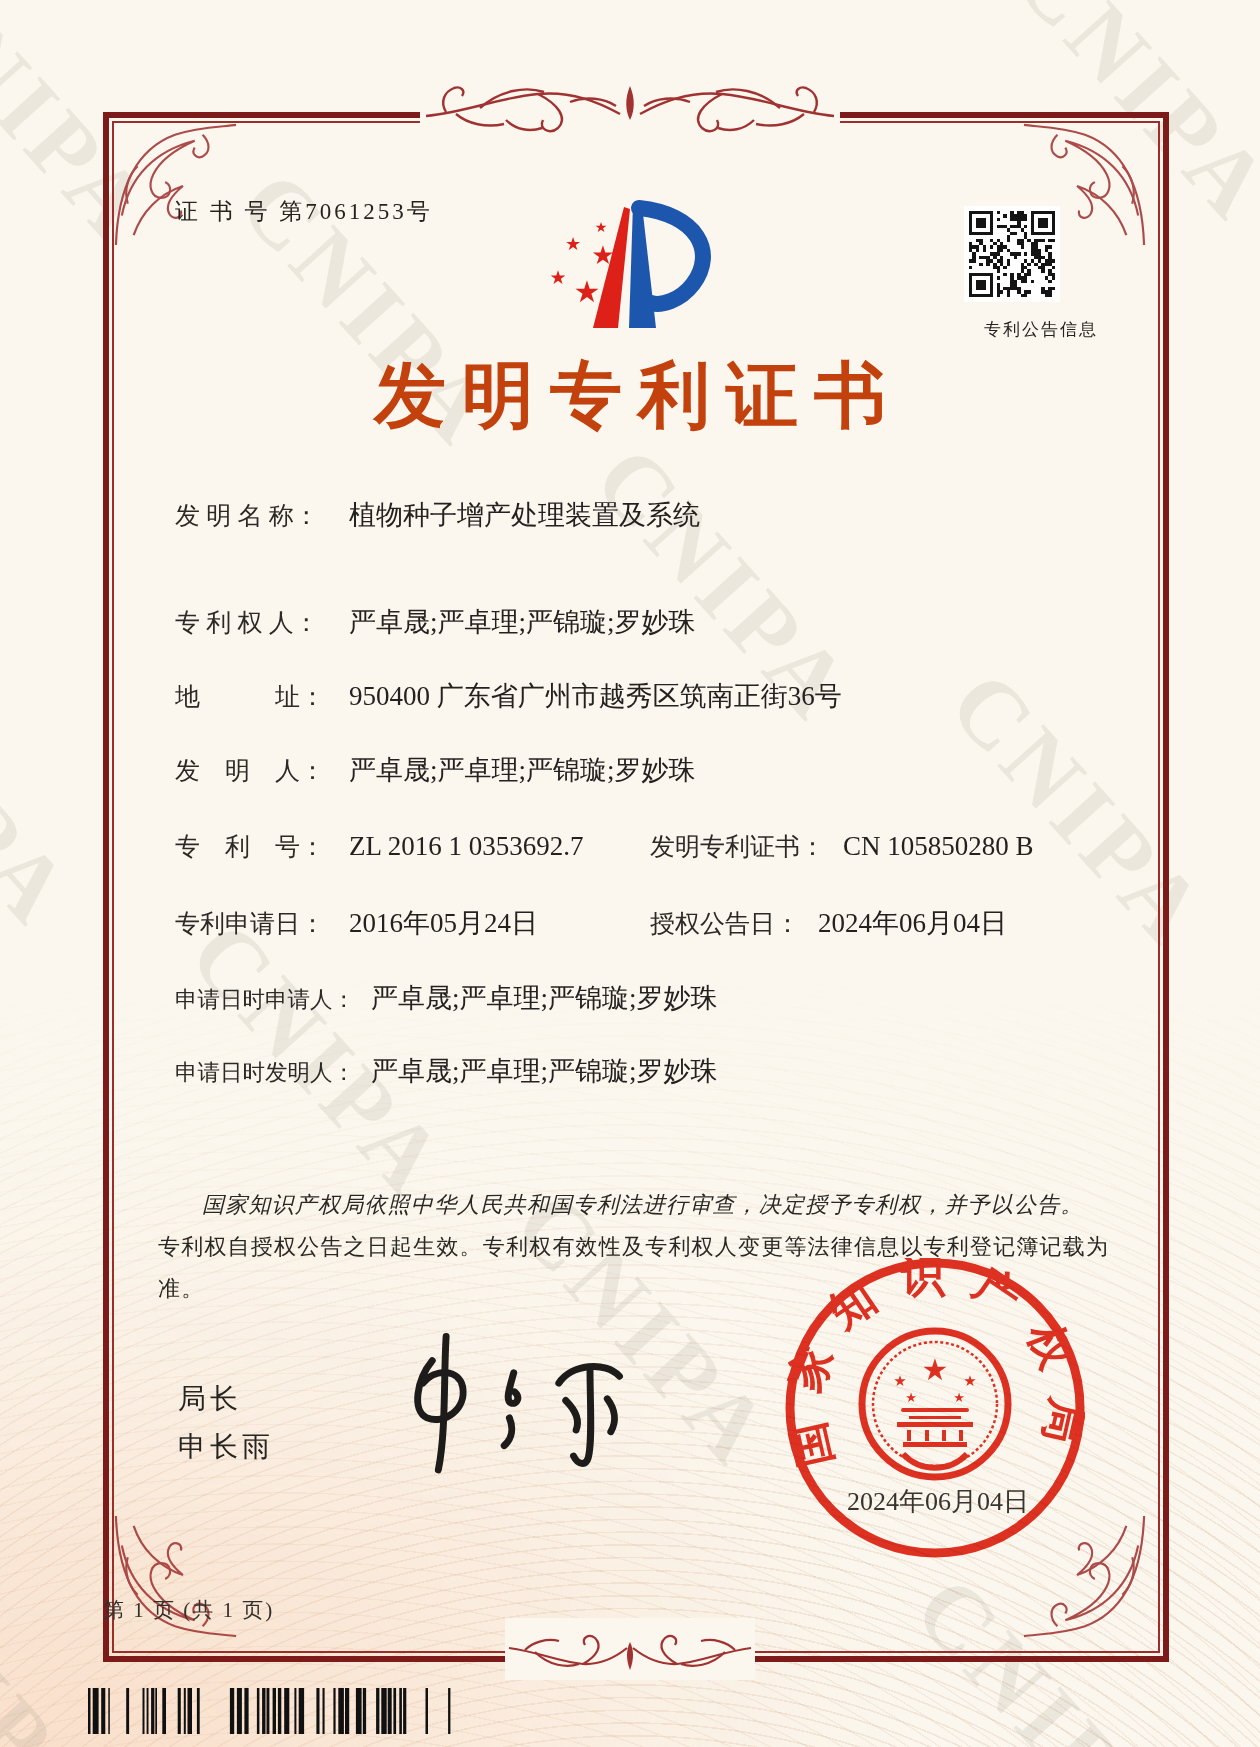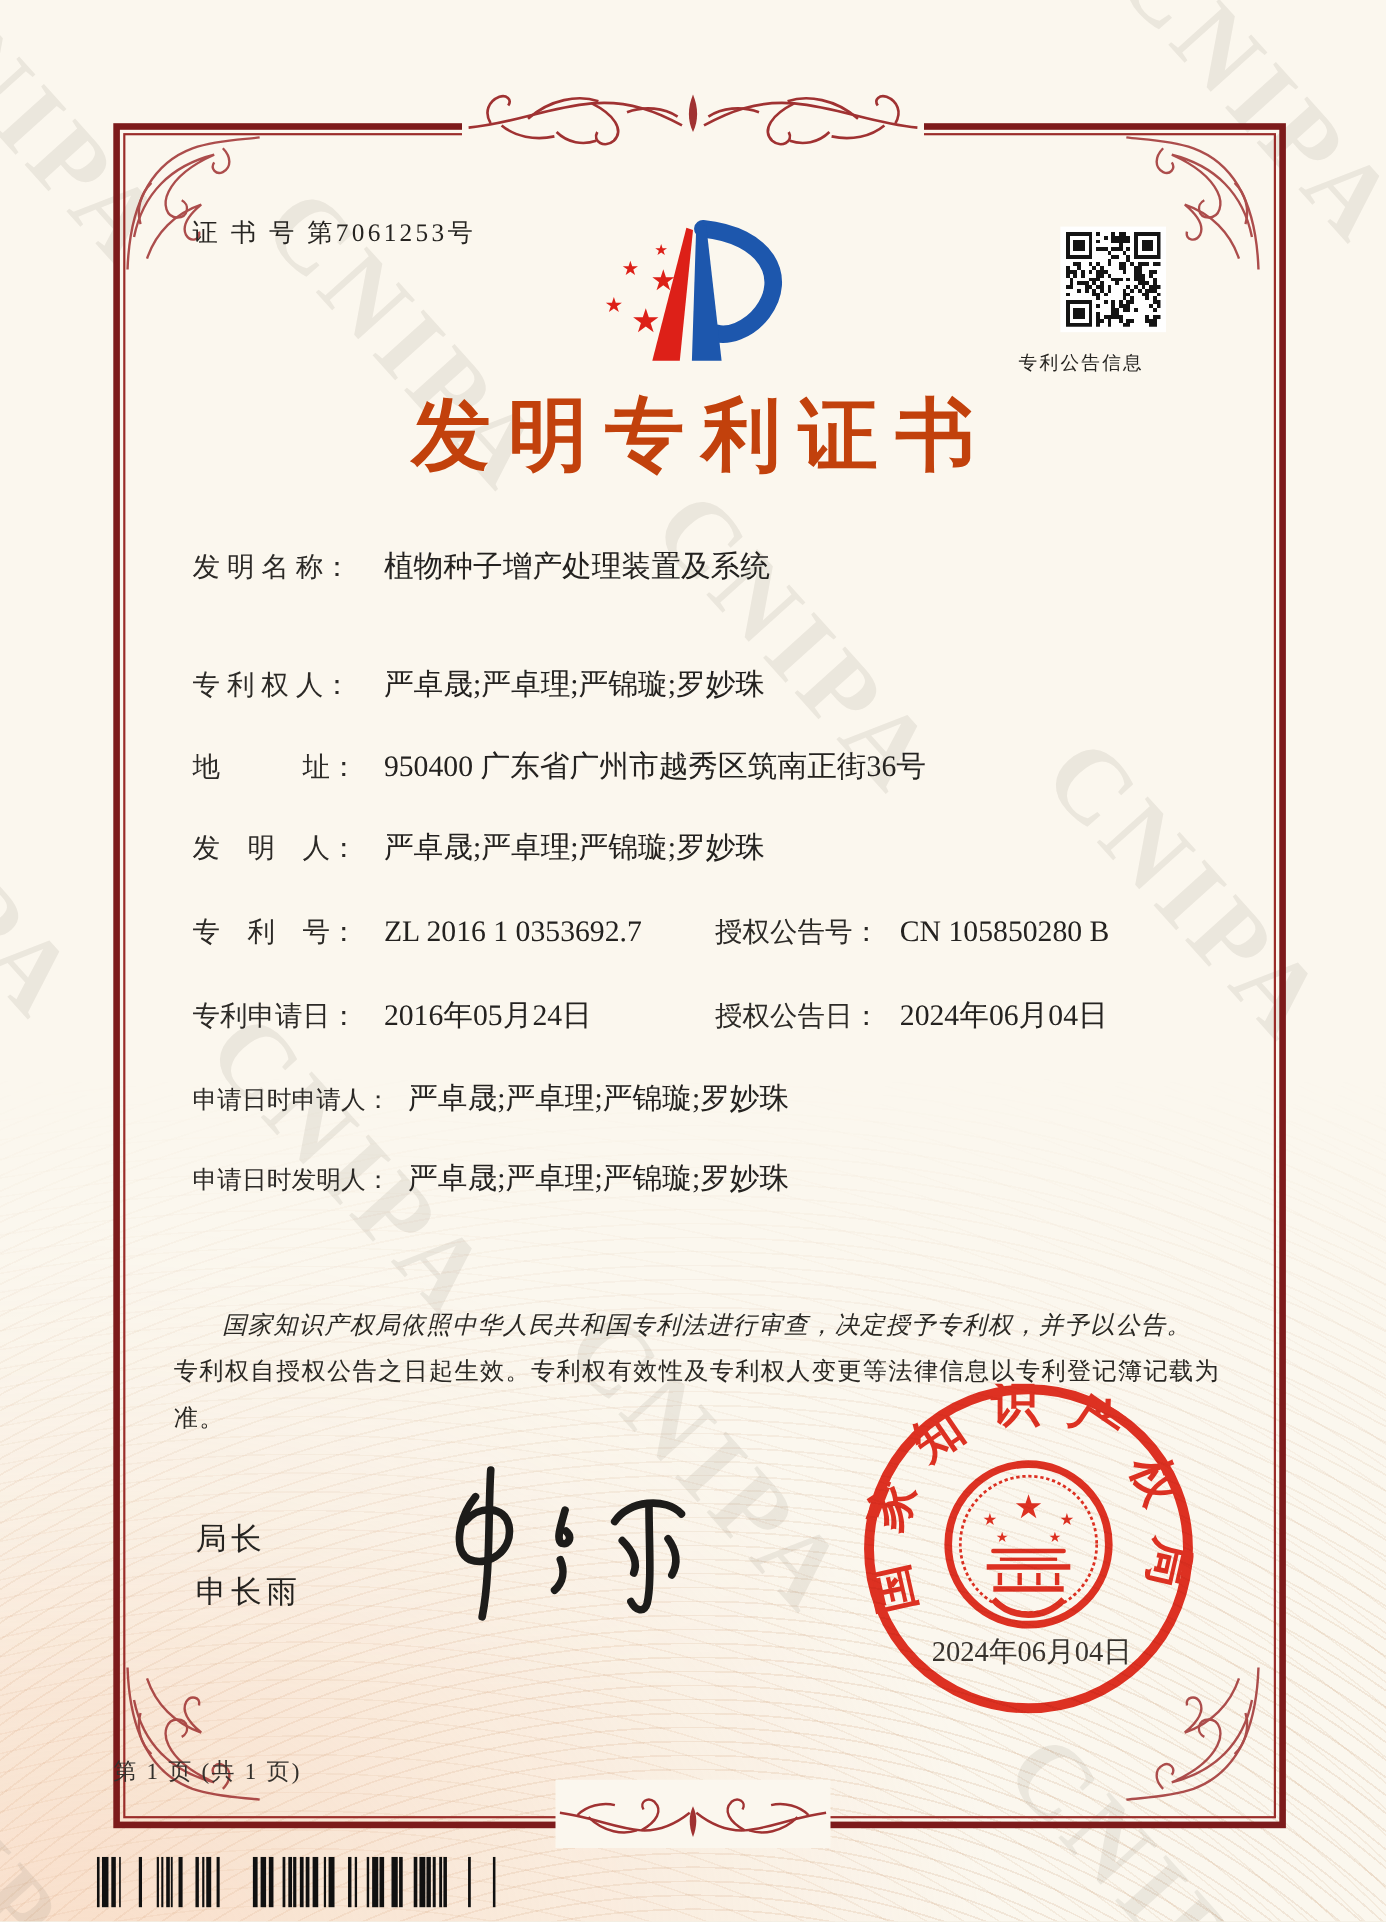--- a/index.html
+++ b/index.html
@@ -28,21 +28,21 @@
   
   .frame{position:absolute;left:103px;top:112px;width:1054px;height:1538px;border:6px solid #7d1b1b;z-index:2;}
   .frame-inner{position:absolute;inset:3px;border:2px solid #9b2d2a;}
   .ornament{position:absolute;z-index:3;}
   .ornament.masked{background:#fbf7ee;}
   
   .cert-no{position:absolute;left:175px;top:196px;font-size:23px;letter-spacing:3px;z-index:3;}
   .logo{position:absolute;left:545px;top:198px;width:175px;height:138px;z-index:3;}
   .qr{position:absolute;left:964px;top:206px;width:96px;height:96px;background:#fff;padding:5px;box-sizing:border-box;z-index:3;}
   .qr svg{display:block;width:100%;height:100%;}
-  .qr-label{position:absolute;left:926px;top:318px;width:172px;text-align:left;font-size:17px;letter-spacing:2px;z-index:3;font-family:Liberation Serif, serif;}
+  .qr-label{position:absolute;left:926px;top:318px;width:172px;text-align:right;font-size:17px;letter-spacing:2px;z-index:3;font-family:Liberation Serif, serif;}
   .title{position:absolute;left:103px;top:348px;width:1054px;text-align:center;font-size:72px;font-weight:700;letter-spacing:16px;text-indent:16px;color:#c2410c;z-index:3;}
   .fields{position:absolute;left:175px;top:0;width:930px;z-index:3;}
   .row{position:absolute;left:0;width:930px;height:34px;white-space:nowrap;font-family:Liberation Serif, serif;}
   .flabel{display:inline-block;width:170px;font-size:25px;color:#2c2a27;vertical-align:baseline;}
   .flabel.auto{width:auto;font-size:22.5px;margin-right:12px;}
   .fvalue{font-size:27px;color:#242220;}
   .pair2{position:absolute;left:475px;top:0;white-space:nowrap;}
   .pair2 .flabel{width:auto;margin-right:14px;}
   .legal{position:absolute;left:158px;top:1184px;width:962px;font-size:22px;letter-spacing:1.2px;line-height:42px;color:#2a2824;z-index:3;}
   .legal p{margin:0;}
@@ -374,21 +374,21 @@
       <span class="fvalue">950400 广东省广州市越秀区筑南正街36号</span>
     </div>
     <div class="row" style="top:752px">
       <span class="flabel">发　明　人：</span>
       <span class="fvalue">严卓晟;严卓理;严锦璇;罗妙珠</span>
     </div>
     <div class="row" style="top:830px">
       <span class="flabel">专　利　号：</span>
       <span class="fvalue">ZL 2016 1 0353692.7</span>
       <span class="pair2">
-        <span class="flabel">授权公告号：</span>
+        <span class="flabel">发明专利证书：</span>
         <span class="fvalue">CN 105850280 B</span>
       </span>
     </div>
     <div class="row" style="top:905px">
       <span class="flabel">专利申请日：</span>
       <span class="fvalue">2016年05月24日</span>
       <span class="pair2">
         <span class="flabel">授权公告日：</span>
         <span class="fvalue">2024年06月04日</span>
       </span>

